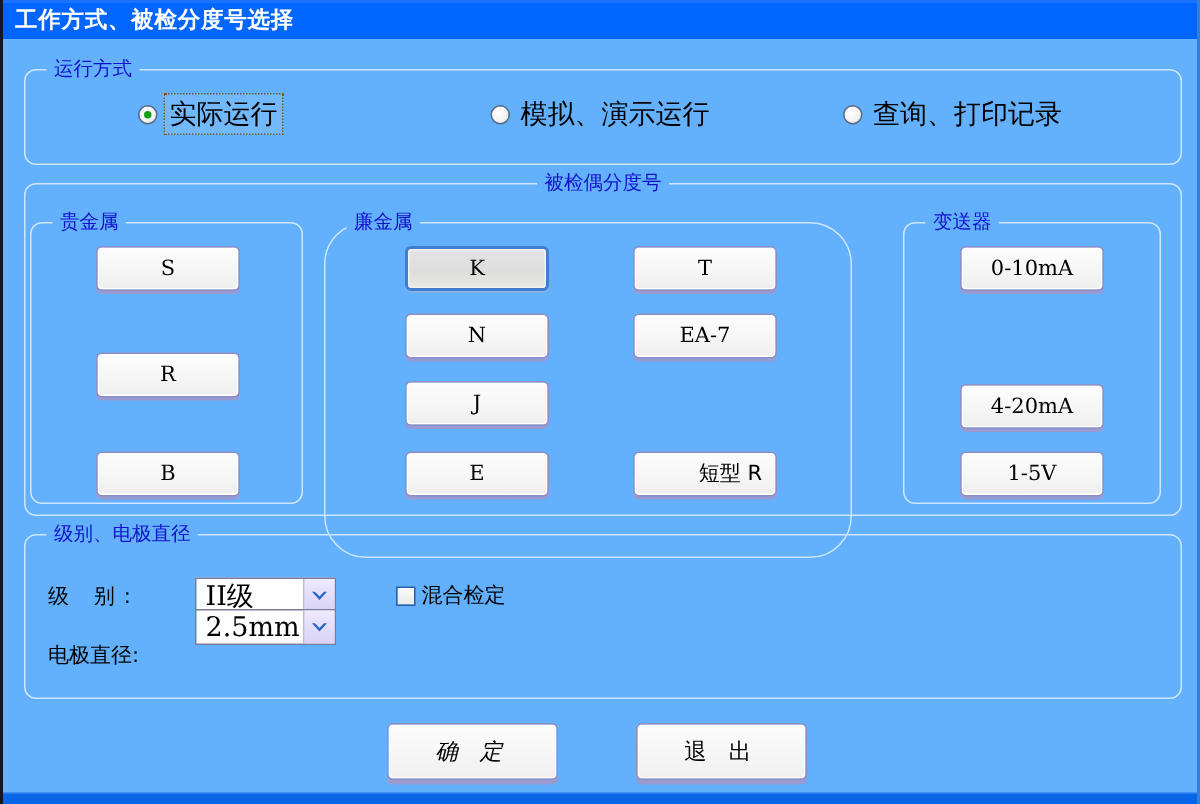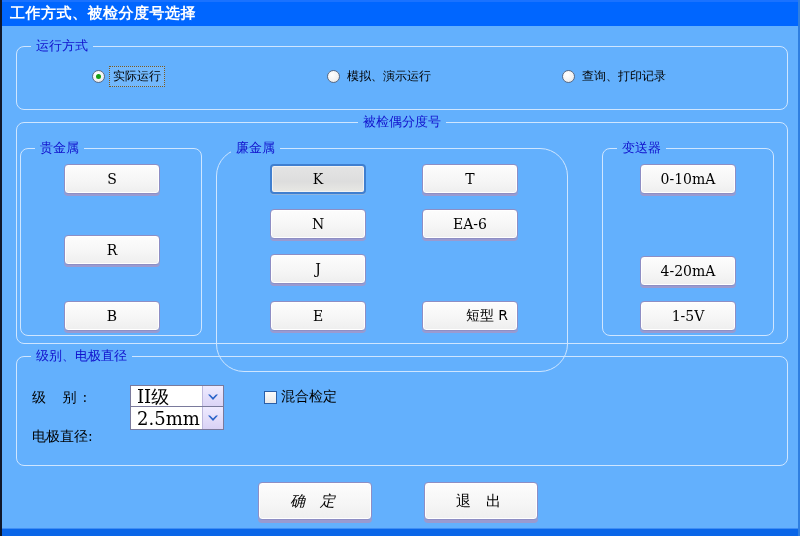--- a/index.html
+++ b/index.html
@@ -89,21 +89,21 @@
   .radio-mark.checked::after {
     content: "";
     position: absolute;
     left: 3px; top: 3px;
     width: 5px; height: 5px;
     border-radius: 50%;
     background: #149f14;
   }
   .radio-label {
     margin-left: 4px;
-    font-size: 12px;
+    font-size: 18px;
     color: #000000;
     white-space: nowrap;
     padding: 1px 3px;
     font-family: "DejaVu Sans", "Liberation Sans", sans-serif;
   }
   .radio-label.focused {
     border: 1px dotted #7a5a22;
     background: rgba(255,255,255,0.10);
   }
   #radio-0 { left: 75px; }
@@ -298,21 +298,21 @@
 
   <div class="groupbox" id="grp-base">
     <div class="legend legend-left">廉金属</div>
   </div>
   <div class="btn selected" id="btn-K">K</div>
   <div class="btn" id="btn-N">N</div>
   <div class="btn" id="btn-J">J</div>
   <div class="btn" id="btn-E">E</div>
 
   <div class="btn" id="btn-T">T</div>
-  <div class="btn" id="btn-EA2">EA-6</div>
+  <div class="btn" id="btn-EA2">EA-7</div>
   <div class="btn cjk" id="btn-DR">短型 R</div>
 
   <div class="groupbox" id="grp-trans">
     <div class="legend legend-left">变送器</div>
   </div>
   <div class="btn" id="btn-0-10mA">0-10mA</div>
   <div class="btn" id="btn-4-20mA">4-20mA</div>
   <div class="btn" id="btn-1-5V">1-5V</div>
 
   <div class="groupbox" id="grp-class">

